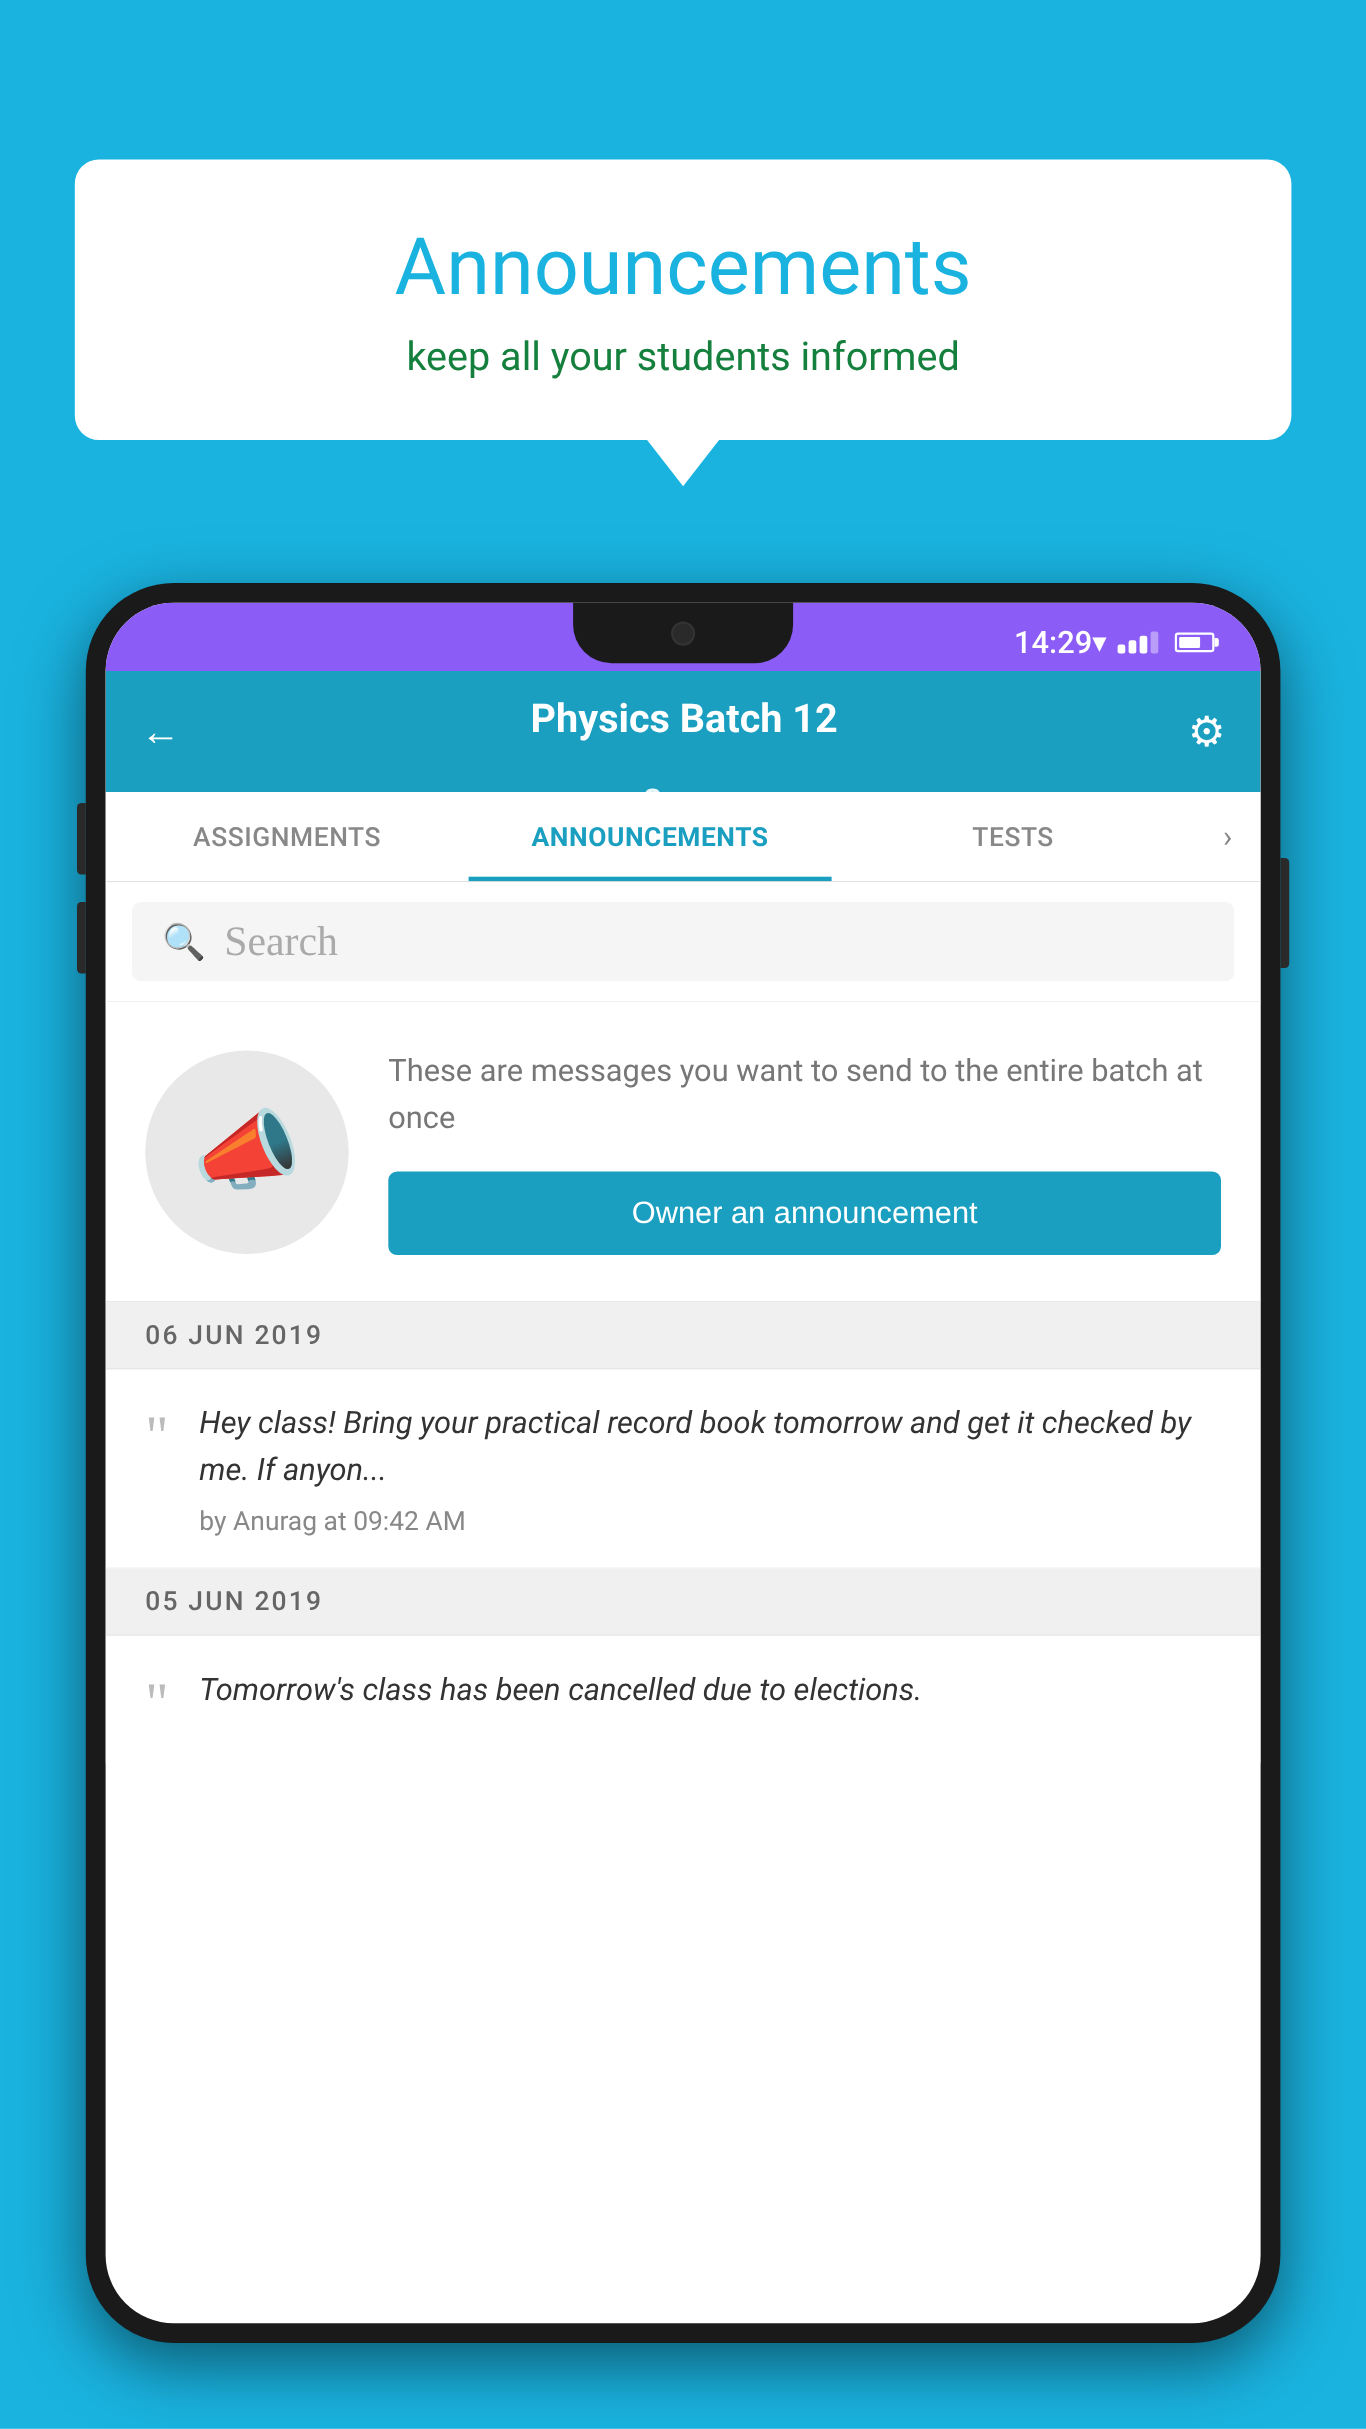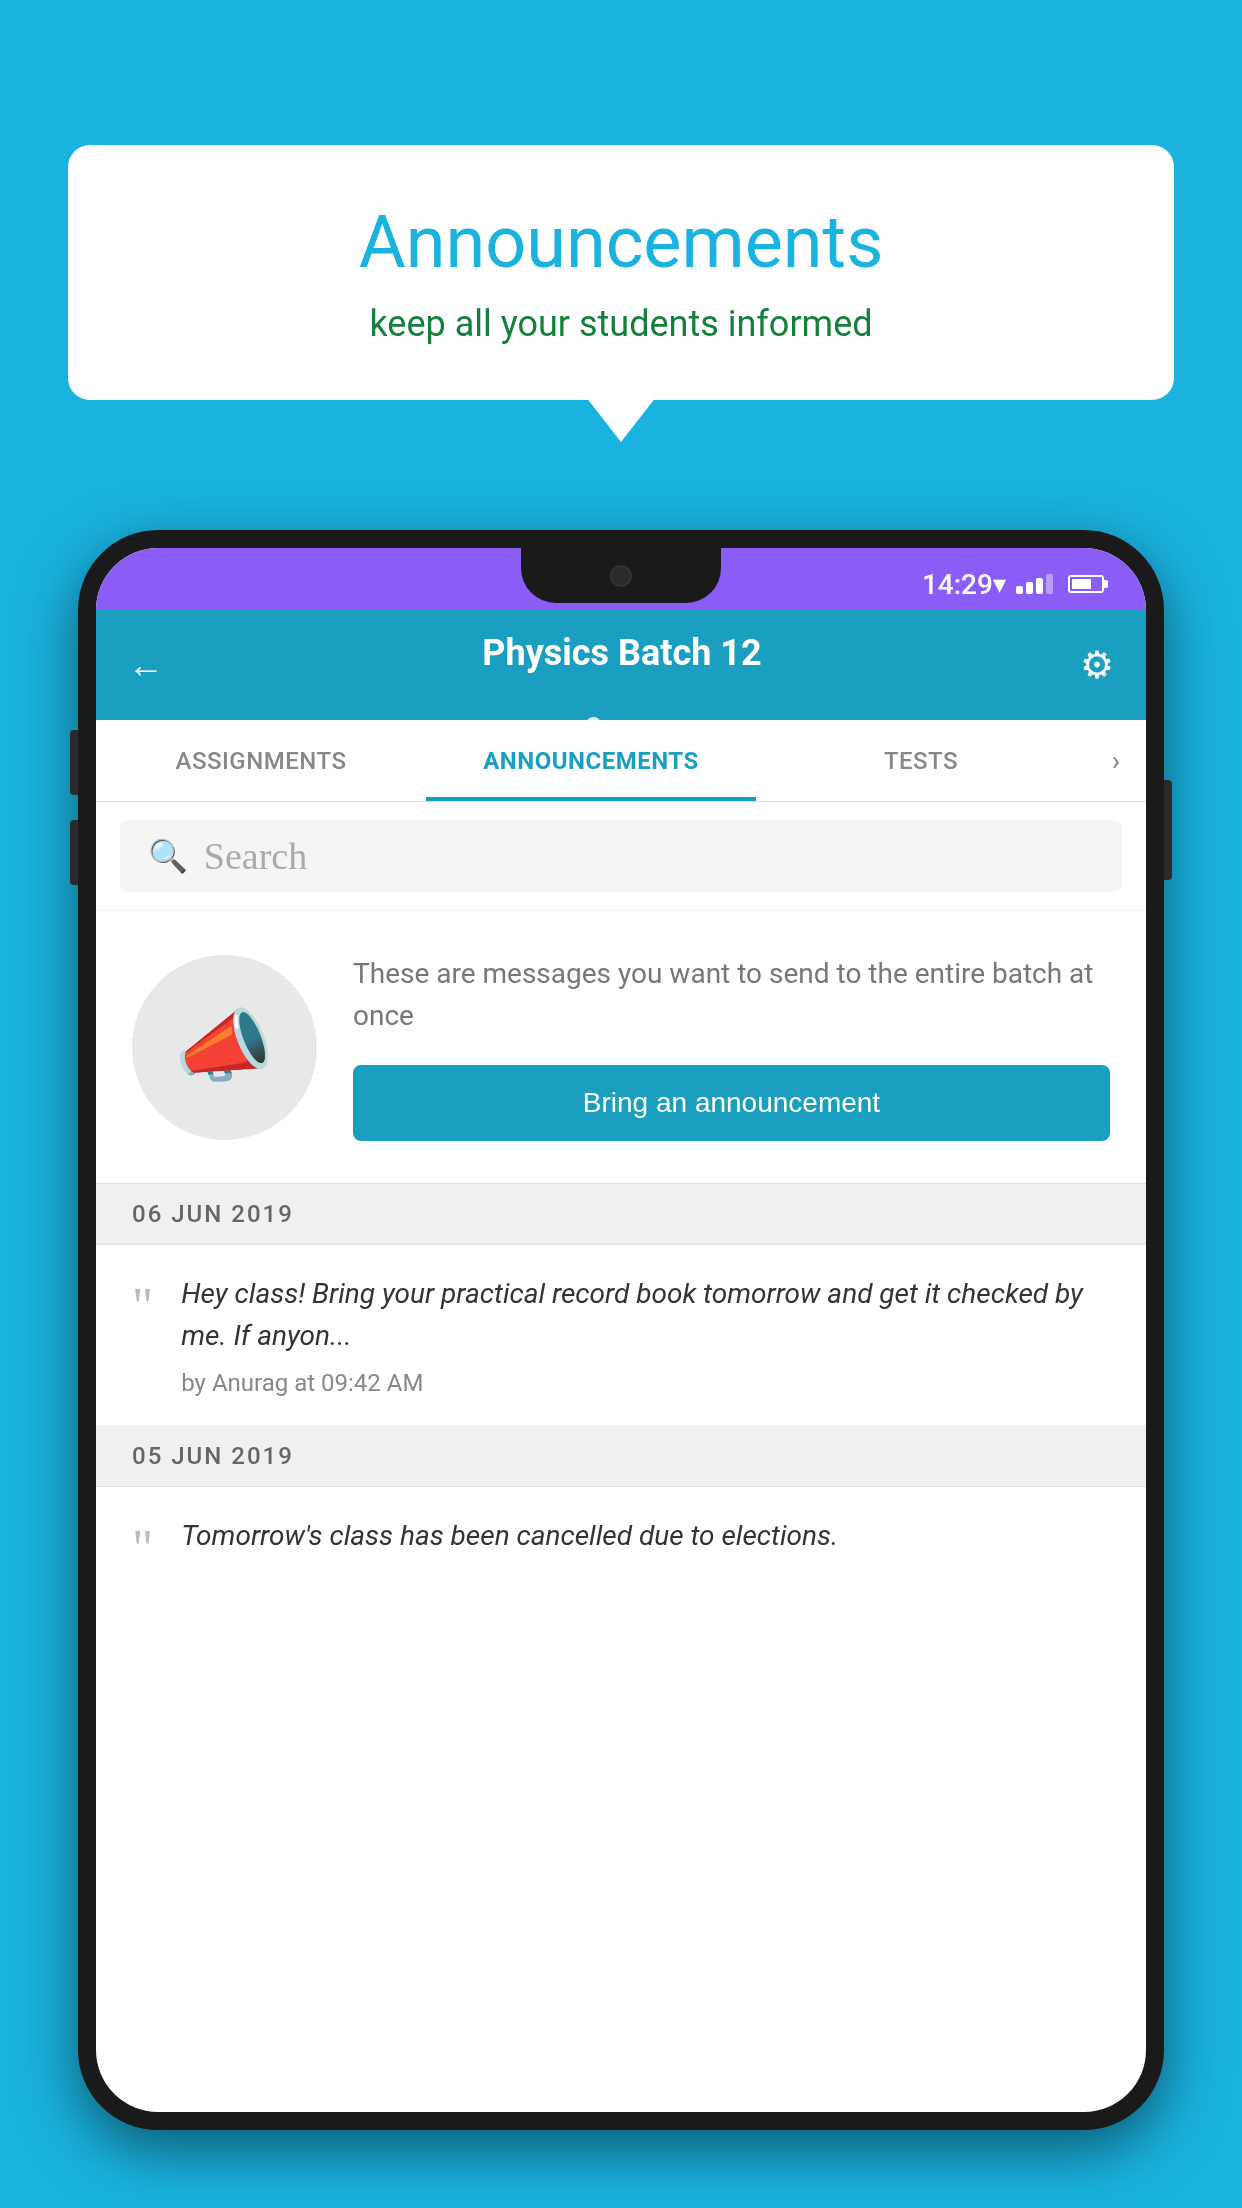--- a/index.html
+++ b/index.html
@@ -510,21 +510,21 @@
           <span class="search-text">Search</span>
         </div>
       </div>
 
       <div class="announcement-empty">
         <div class="announcement-icon-circle">
           <span class="megaphone-icon">📣</span>
         </div>
         <div class="announcement-empty-right">
           <div class="announcement-empty-text">These are messages you want to send to the entire batch at once</div>
-          <button class="make-announcement-btn">Bring an announcement</button>
+          <button class="make-announcement-btn">Owner an announcement</button>
         </div>
       </div>
 
       <div class="date-separator">06  JUN  2019</div>
 
       <div class="announcement-item">
         <div class="quote-icon">"</div>
         <div class="announcement-content">
           <div class="announcement-message">Hey class! Bring your practical record book tomorrow and get it checked by me. If anyon...</div>
           <div class="announcement-meta">by Anurag at 09:42 AM</div>

